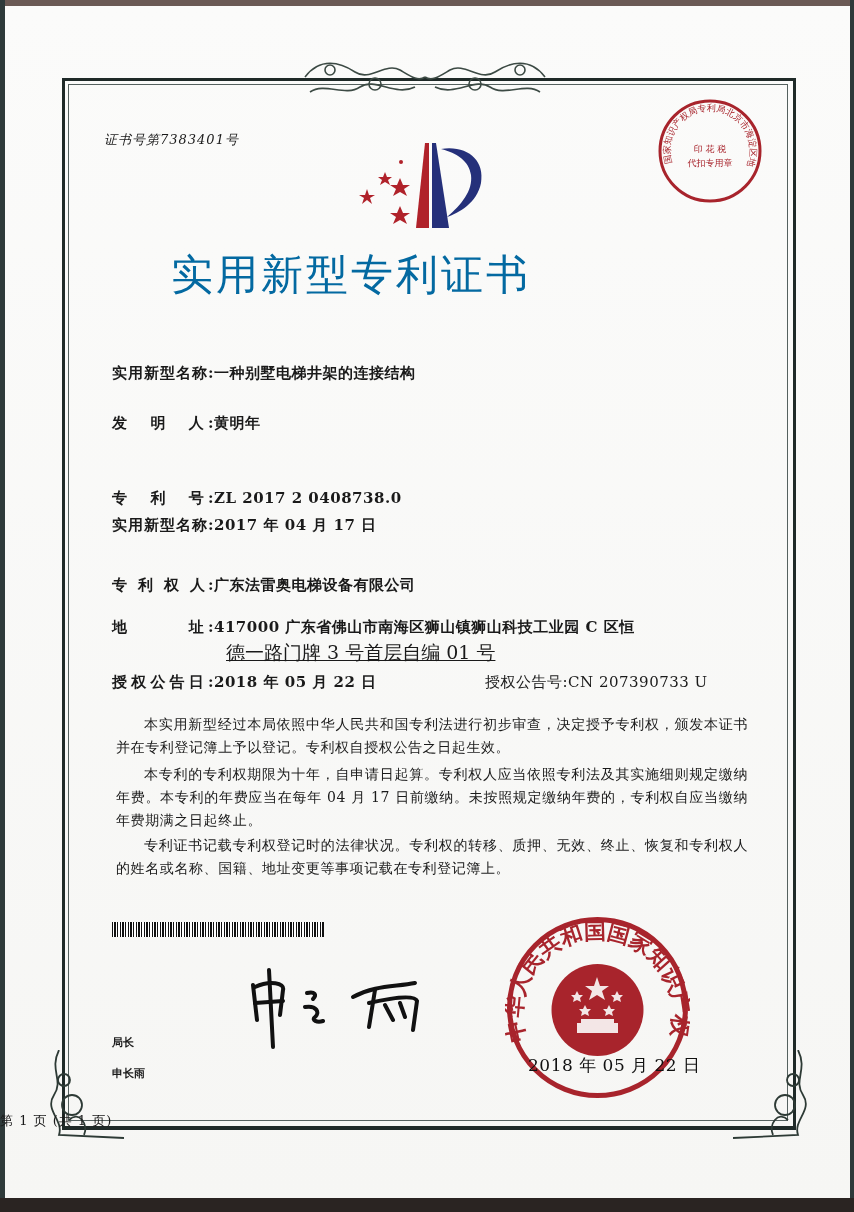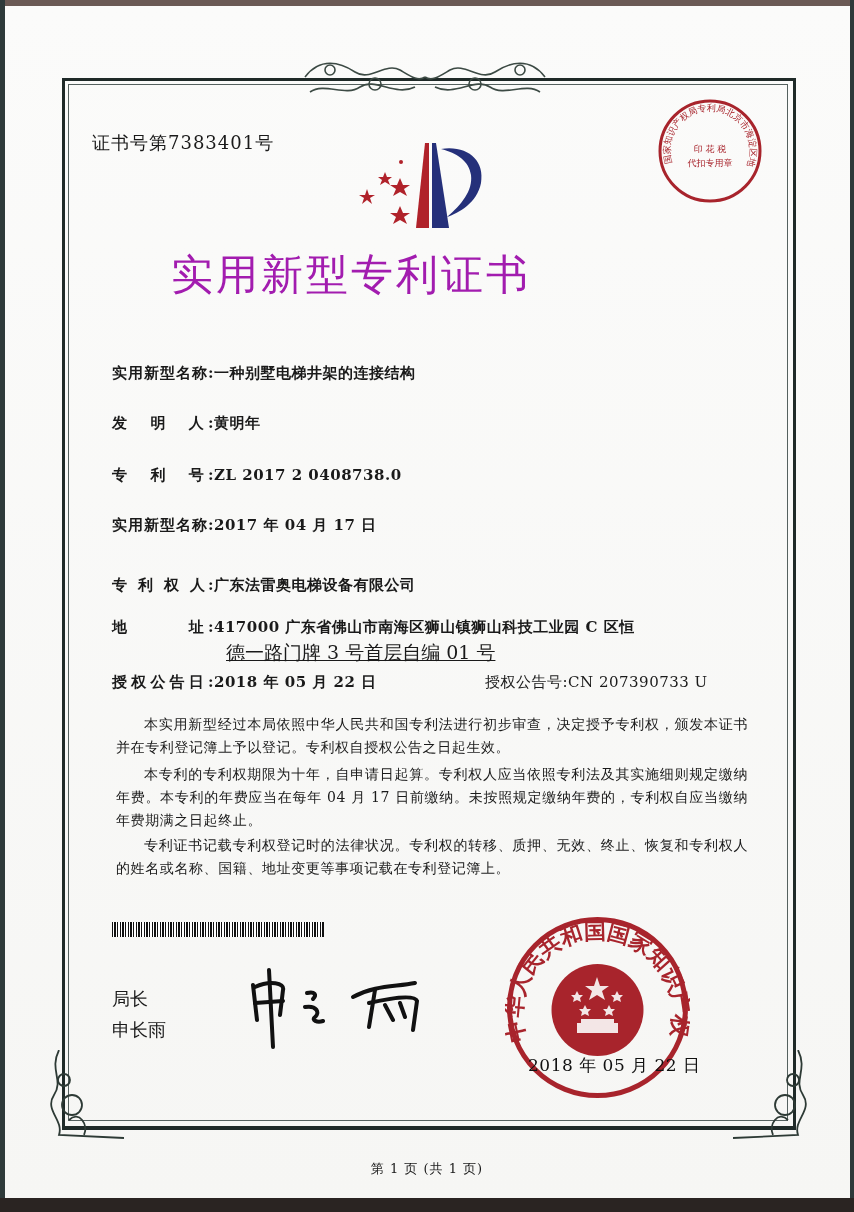--- a/index.html
+++ b/index.html
@@ -23,43 +23,43 @@
   }
   .frame-inner {
     position:absolute; left:68px; top:84px; width:718px; height:1035px;
     border:1px solid #55615f;
   }
   .ornament-top { position:absolute; left:300px; top:52px; width:250px; height:50px; }
   .corner { position:absolute; width:80px; height:90px; }
   .corner.bl { left:44px; top:1050px; }
   .corner.br { left:733px; top:1050px; }
 
-  .cert-no { position:absolute; left:92px; top:131px; font-size:18px; letter-spacing:1px; }
+  .cert-no { position:absolute; left:104px; top:131px; font-size:13px; letter-spacing:1px;font-style:italic; }
   .logo { position:absolute; left:357px; top:135px; width:130px; height:95px; }
   .seal-small { position:absolute; left:655px; top:96px; width:110px; height:110px; }
   .title {
     position:absolute; left:0; width:702px; top:247px; text-align:center;
     font-family:"DejaVu Sans","Liberation Sans",sans-serif;
-    font-size:42px; letter-spacing:3px; color:#a21caf;
+    font-size:42px; letter-spacing:3px; color:#0369a1;
   }
   .field { position:absolute; left:112px; font-size:15px; letter-spacing:0.5px; white-space:nowrap;font-weight:bold; }
   .field .lbl { display:inline-block; width:102px; text-align:justify; text-align-last:justify; }
   .field .val { display:inline-block; }
   .addr2 { position:absolute; left:226px; top:640px; font-size:19px;text-decoration:underline; }
   .pub-no { position:absolute; left:485px; top:673px; font-size:15px; letter-spacing:0.5px; white-space:nowrap;text-align:right; }
   .para { position:absolute; left:112px; width:640px; font-size:14px; line-height:23px; letter-spacing:0.6px; text-align:justify; }
   .para p { margin:4px; text-indent:2em; }
   .barcode { position:absolute; left:112px; top:922px; width:212px; height:15px;
     background:repeating-linear-gradient(90deg,#111 0 1px,#fff 1px 2px,#111 2px 4px,#fff 4px 5px,#111 5px 6px,#fff 6px 8px);
   }
-  .director { position:absolute; left:112px; font-family:"DejaVu Sans","Liberation Sans",sans-serif; font-size:18px; font-weight:normal; }
+  .director { position:absolute; left:112px; font-family:"DejaVu Sans","Liberation Sans",sans-serif; font-size:11px; font-weight:bold;margin-top:48px; }
   .signature { position:absolute; left:245px; top:965px; width:200px; height:85px; }
   .big-seal { position:absolute; left:505px; top:915px; width:185px; height:185px; }
   .seal-date { position:absolute; left:528px; top:1054px; font-size:17px; letter-spacing:0.5px; color:#111; }
-  .page-no { position:absolute; left:0; width:854px; top:1160px; text-align:center; font-size:13px; letter-spacing:1px; }
+  .page-no { position:absolute; left:0; width:854px; top:1112px; text-align:left; font-size:13px; letter-spacing:1px; }
 </style>
 </head>
 <body>
 
 <div class="top-edge"></div>
 <div class="left-edge"></div>
 <div class="right-edge"></div>
 
 <div class="paper"></div>
 
@@ -120,21 +120,21 @@
 </svg>
 
 <div class="title">实用新型专利证书</div>
 
 <div class="field" style="top:364px">
   <span class="lbl">实用新型名称:</span><span class="val">一种别墅电梯井架的连接结构</span>
 </div>
 <div class="field" style="top:414px">
   <span class="lbl">发　明　人:</span><span class="val">黄明年</span>
 </div>
-<div class="field" style="top:466px">
+<div class="field" style="top:489px">
   <span class="lbl">专　利　号:</span><span class="val">ZL 2017 2 0408738.0</span>
 </div>
 <div class="field" style="top:516px">
   <span class="lbl">实用新型名称:</span><span class="val">2017 年 04 月 17 日</span>
 </div>
 <div class="field" style="top:576px">
   <span class="lbl">专 利 权 人:</span><span class="val">广东法雷奥电梯设备有限公司</span>
 </div>
 <div class="field" style="top:618px">
   <span class="lbl">地　　　址:</span><span class="val">417000 广东省佛山市南海区狮山镇狮山科技工业园 C 区恒</span>

